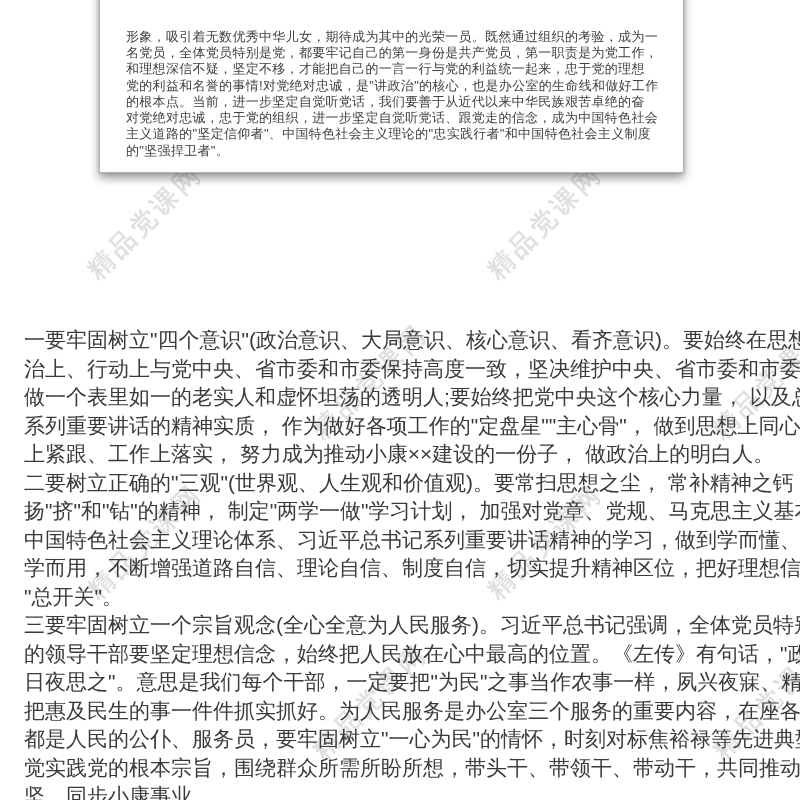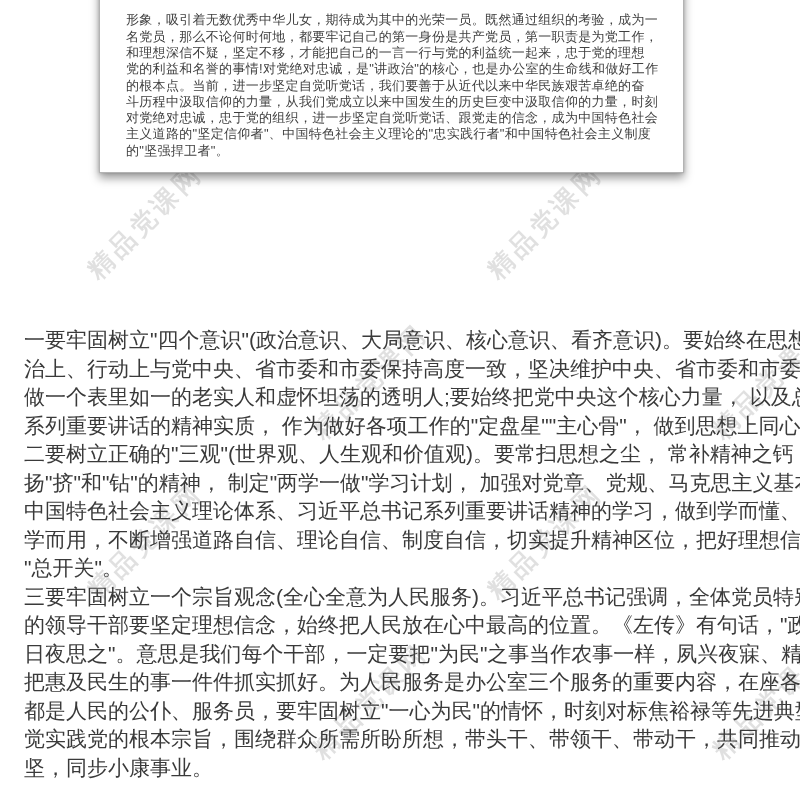--- a/index.html
+++ b/index.html
@@ -56,36 +56,36 @@
       <div class="watermark" style="color: rgba(0, 0, 0, 0.12); left: 695px; top: 364px;">精品党课网</div>
       <div class="watermark" style="color: rgba(0, 0, 0, 0.12); left: 70px; top: 524px;">精品党课网</div>
       <div class="watermark" style="color: rgba(0, 0, 0, 0.12); left: 470px; top: 524px;">精品党课网</div>
       <div class="watermark" style="color: rgba(0, 0, 0, 0.12); left: 295px; top: 684px;">精品党课网</div>
       <div class="watermark" style="color: rgba(0, 0, 0, 0.12); left: 695px; top: 684px;">精品党课网</div>
     </div>
 
   <div class="doc-page">
     <div class="doc-page-text" style="color: rgb(63, 63, 63);">
         <div class="line">形象，吸引着无数优秀中华儿女，期待成为其中的光荣一员。既然通过组织的考验，成为一</div>
-        <div class="line">名党员，那么不论何时何地，都要牢记自己的第一身份是共产党员，第一职责是为党工作，</div>
+        <div class="line">名党员，全体党员特别是党，都要牢记自己的第一身份是共产党员，第一职责是为党工作，</div>
         <div class="line">和理想深信不疑，坚定不移，才能把自己的一言一行与党的利益统一起来，忠于党的理想</div>
         <div class="line">党的利益和名誉的事情!对党绝对忠诚，是"讲政治"的核心，也是办公室的生命线和做好工作</div>
         <div class="line">的根本点。当前，进一步坚定自觉听党话，我们要善于从近代以来中华民族艰苦卓绝的奋</div>
-        <div class="line">斗历程中汲取信仰的力量，从我们党成立以来中国发生的历史巨变中汲取信仰的力量，时刻</div>
         <div class="line">对党绝对忠诚，忠于党的组织，进一步坚定自觉听党话、跟党走的信念，成为中国特色社会</div>
         <div class="line">主义道路的"坚定信仰者"、中国特色社会主义理论的"忠实践行者"和中国特色社会主义制度</div>
         <div class="line">的"坚强捍卫者"。</div>
       </div>
   </div>
 
   <div class="body-text" style="color: rgb(58, 58, 58);">
       <div class="line">一要牢固树立"四个意识"(政治意识、大局意识、核心意识、看齐意识)。要始终在思想上、政</div>
       <div class="line">治上、行动上与党中央、省市委和市委保持高度一致，坚决维护中央、省市委和市委的权威，</div>
       <div class="line">做一个表里如一的老实人和虚怀坦荡的透明人;要始终把党中央这个核心力量， 以及总书记</div>
       <div class="line">系列重要讲话的精神实质， 作为做好各项工作的"定盘星""主心骨"， 做到思想上同心、行动</div>
+      <div class="line">上紧跟、工作上落实， 努力成为推动小康××建设的一份子， 做政治上的明白人。</div>
       <div class="line">二要树立正确的"三观"(世界观、人生观和价值观)。要常扫思想之尘， 常补精神之钙，充分发</div>
       <div class="line">扬"挤"和"钻"的精神， 制定"两学一做"学习计划， 加强对党章、党规、马克思主义基本原理、</div>
       <div class="line">中国特色社会主义理论体系、习近平总书记系列重要讲话精神的学习，做到学而懂、学而信、</div>
       <div class="line">学而用，不断增强道路自信、理论自信、制度自信，切实提升精神区位，把好理想信念这个</div>
       <div class="line">"总开关"。</div>
       <div class="line">三要牢固树立一个宗旨观念(全心全意为人民服务)。习近平总书记强调，全体党员特别是党</div>
       <div class="line">的领导干部要坚定理想信念，始终把人民放在心中最高的位置。《左传》有句话，"政如农功，</div>
       <div class="line">日夜思之"。意思是我们每个干部，一定要把"为民"之事当作农事一样，夙兴夜寐、精耕细作，</div>
       <div class="line">把惠及民生的事一件件抓实抓好。为人民服务是办公室三个服务的重要内容，在座各位党员</div>
       <div class="line">都是人民的公仆、服务员，要牢固树立"一心为民"的情怀，时刻对标焦裕禄等先进典型，自</div>

